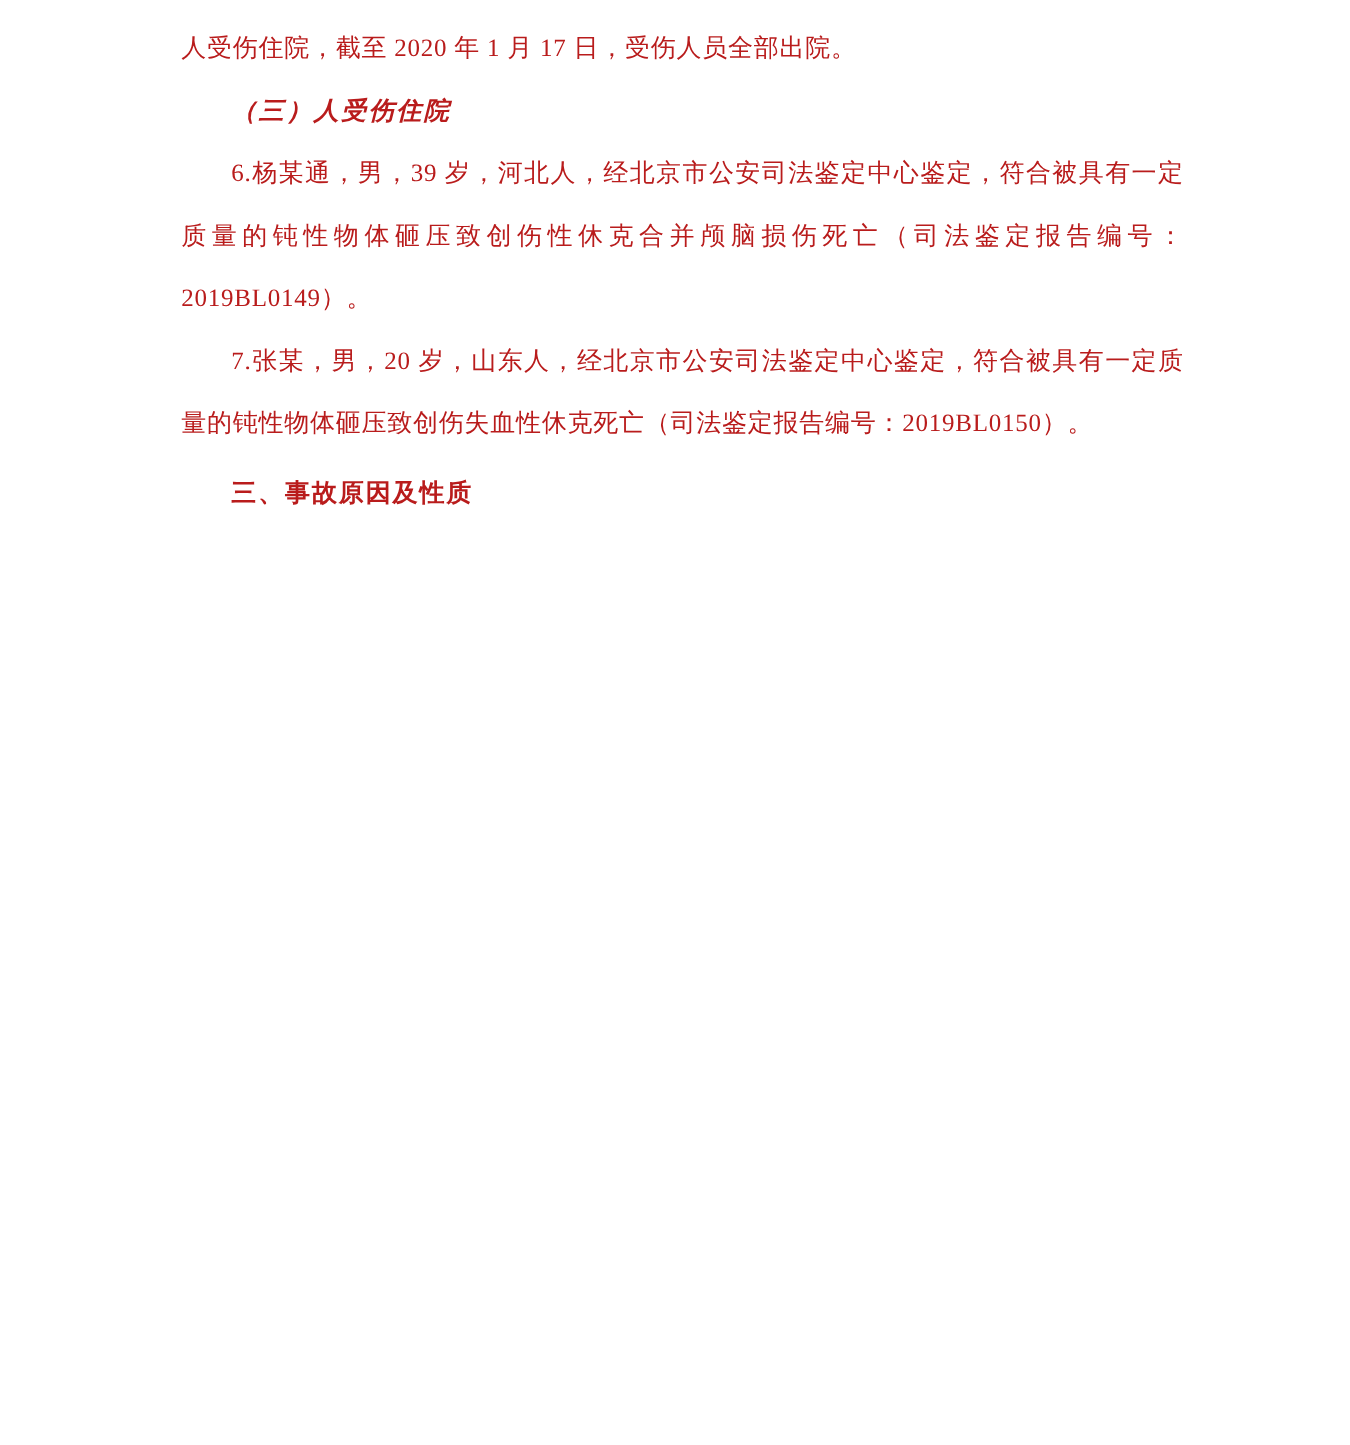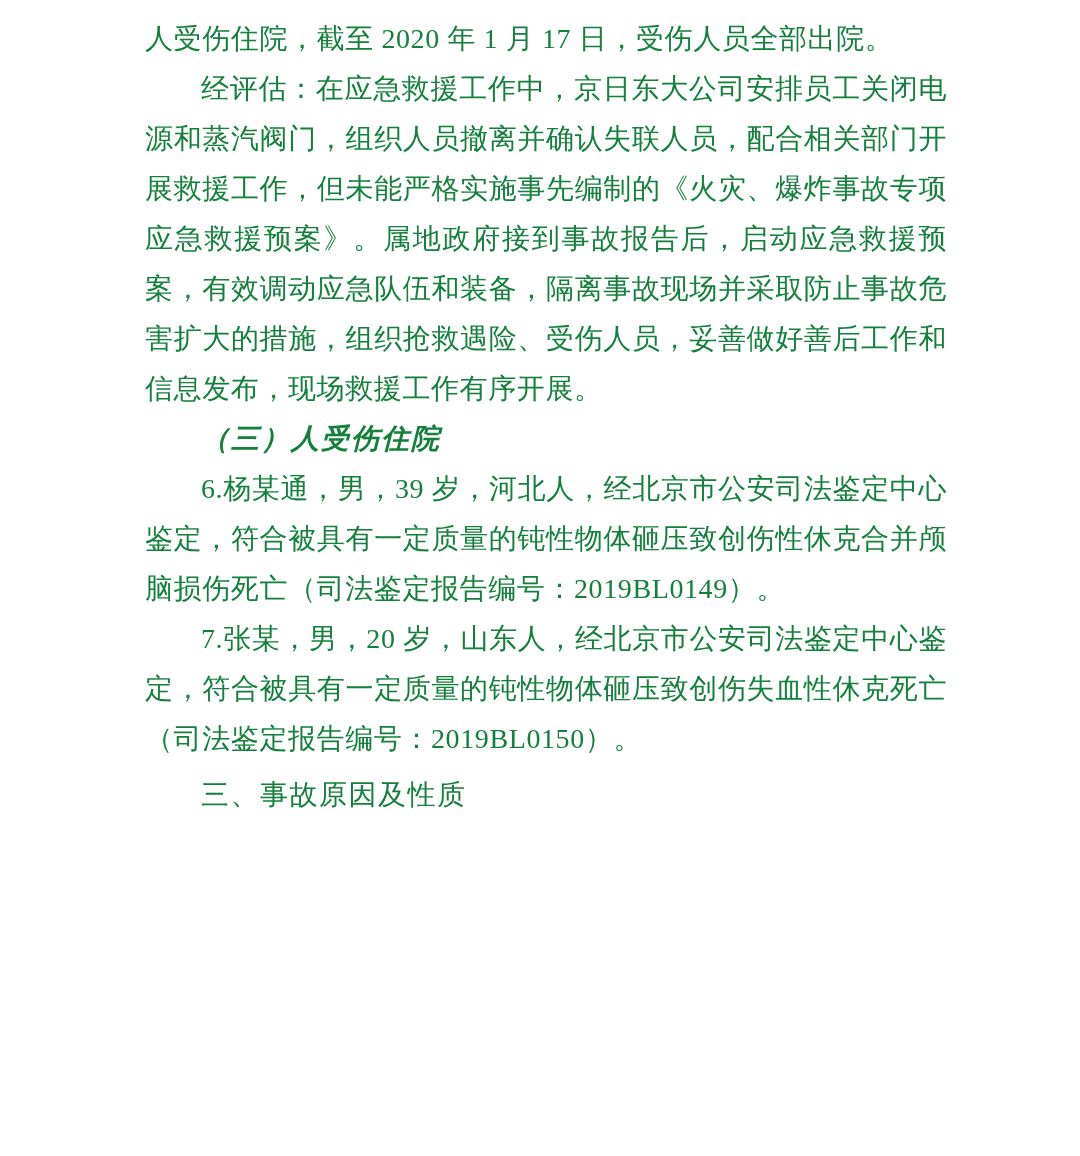--- a/index.html
+++ b/index.html
@@ -12,49 +12,48 @@
     overflow: hidden;
   }
   .doc-body {
     position: absolute;
     top: 14px;
     left: 145px;
     width: 802px;
   }
   .para {
     font-family: "Liberation Serif", "DejaVu Serif", serif;
-    font-size: 28px;
+    font-size: 20px;
     line-height: 50px;
-    color: #15803d;
+    color: #b91c1c;
     margin: 0;
     text-align: justify;
     text-justify: inter-ideograph;
     text-indent: 2em;
     letter-spacing: 0.6px;
     word-break: break-word;
   }
   .para.no-indent { text-indent: 0; }
   .heading-kai {
     font-style: italic;
     font-weight: 600;
     letter-spacing: 2px;
   }
   .heading-hei {
     font-family: "Liberation Sans", "DejaVu Sans", sans-serif;
     font-style: normal;
-    font-weight: 400;
+    font-weight: 700;
     letter-spacing: 1.5px;
     margin-top: 6px;
   }
 </style>
 </head>
 <body>
 
 <div class="page">
   <div class="doc-body">
     <p class="para no-indent">人受伤住院，截至 2020 年 1 月 17 日，受伤人员全部出院。</p>
-    <p class="para">经评估：在应急救援工作中，京日东大公司安排员工关闭电源和蒸汽阀门，组织人员撤离并确认失联人员，配合相关部门开展救援工作，但未能严格实施事先编制的《火灾、爆炸事故专项应急救援预案》。属地政府接到事故报告后，启动应急救援预案，有效调动应急队伍和装备，隔离事故现场并采取防止事故危害扩大的措施，组织抢救遇险、受伤人员，妥善做好善后工作和信息发布，现场救援工作有序开展。</p>
     <p class="para heading-kai">（三）人受伤住院</p>
     <p class="para">6.杨某通，男，39 岁，河北人，经北京市公安司法鉴定中心鉴定，符合被具有一定质量的钝性物体砸压致创伤性休克合并颅脑损伤死亡（司法鉴定报告编号：2019BL0149）。</p>
     <p class="para">7.张某，男，20 岁，山东人，经北京市公安司法鉴定中心鉴定，符合被具有一定质量的钝性物体砸压致创伤失血性休克死亡（司法鉴定报告编号：2019BL0150）。</p>
     <p class="para heading-hei">三、事故原因及性质</p>
   </div>
 </div>
 
 </body></html>

